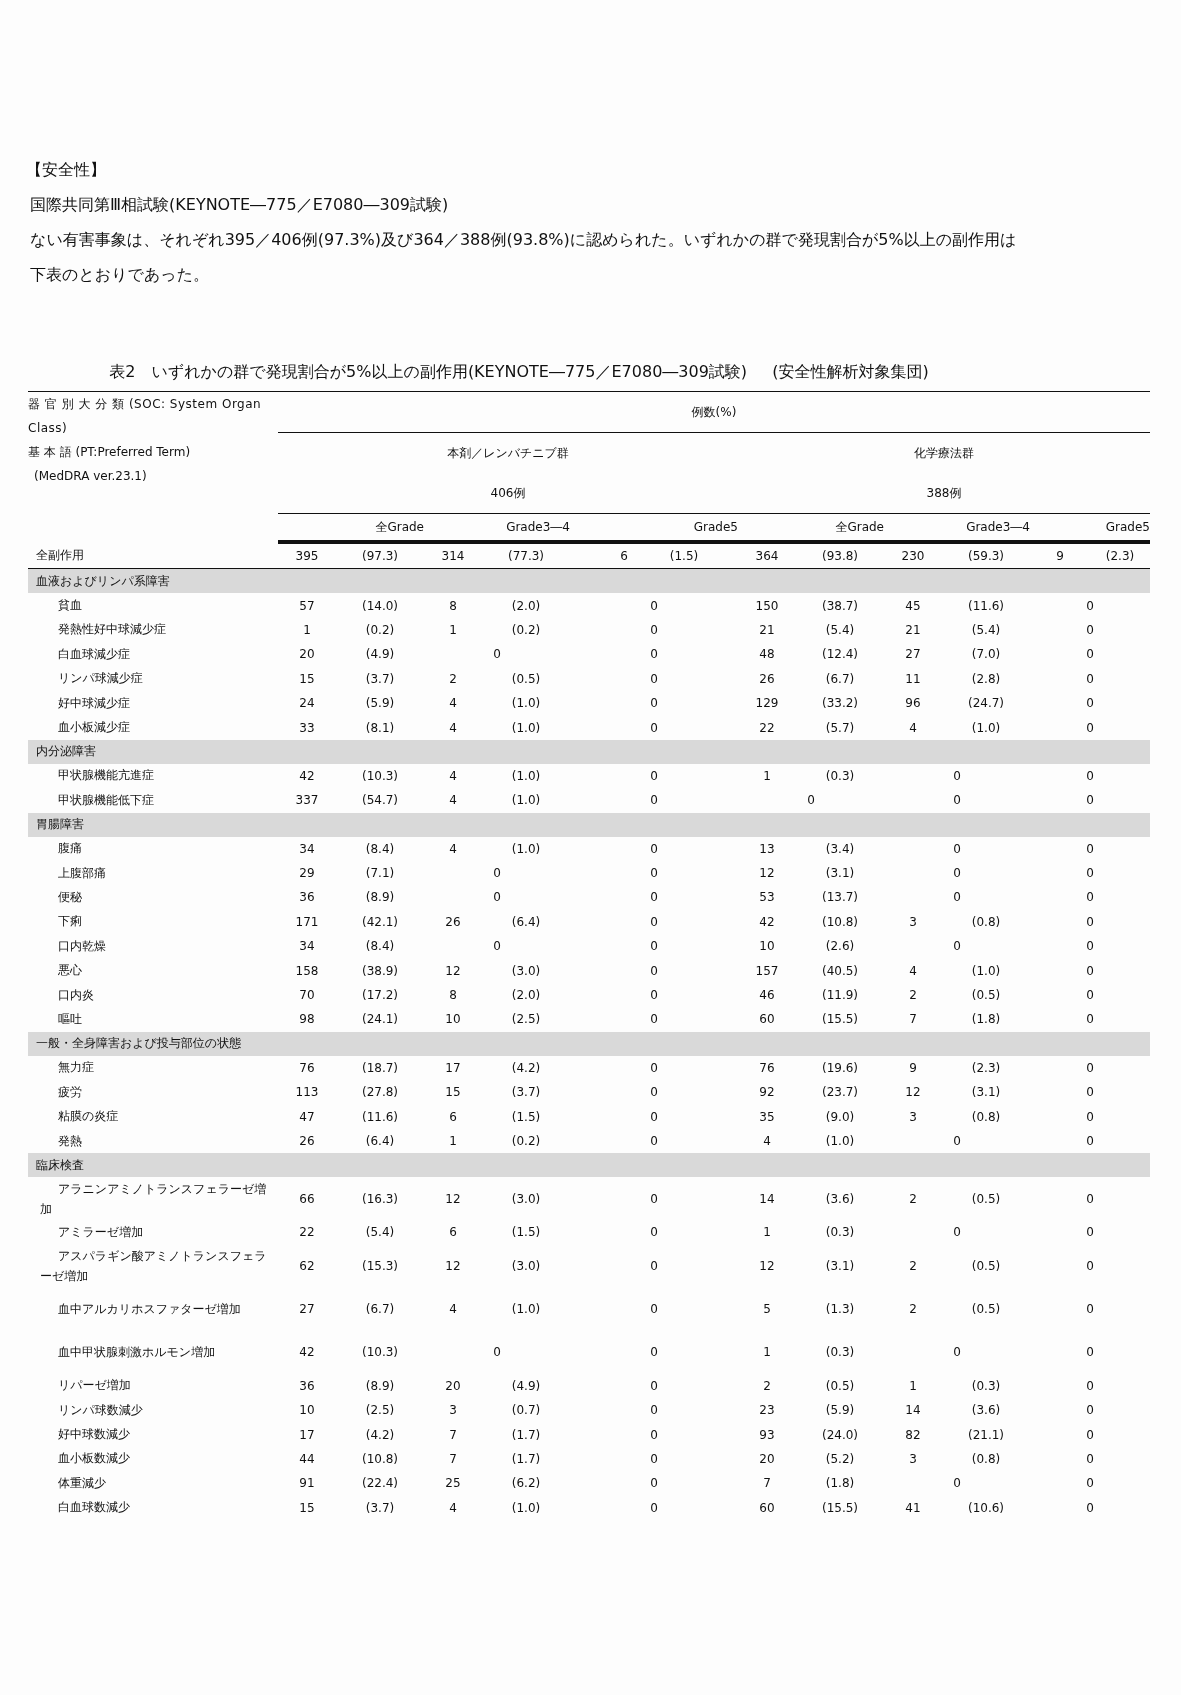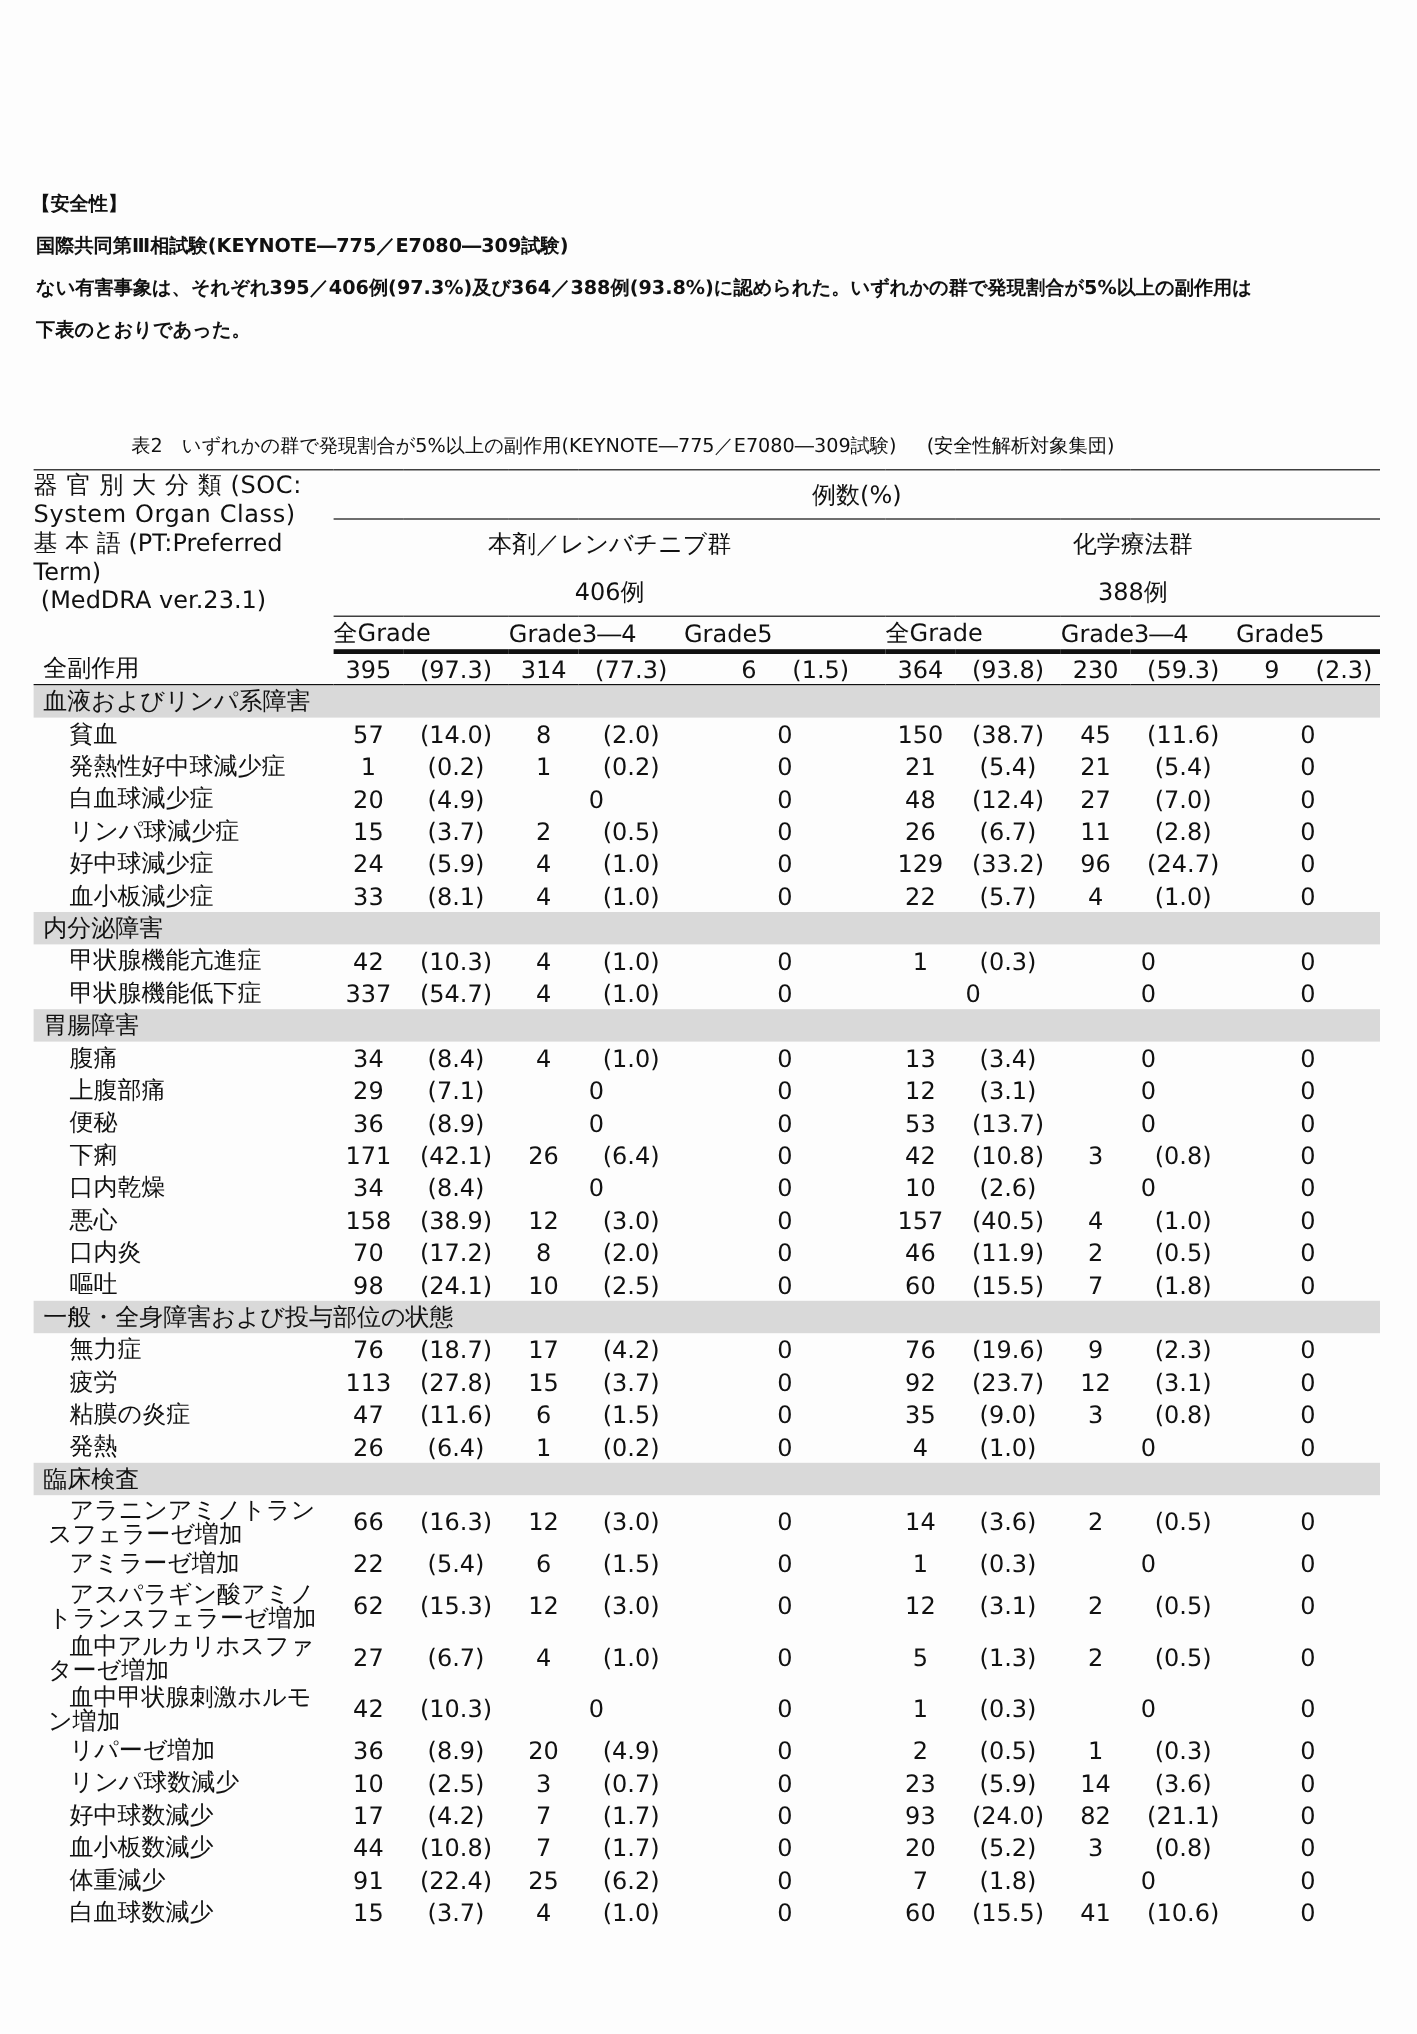--- a/index.html
+++ b/index.html
@@ -1,37 +1,37 @@
 <!DOCTYPE html>
 <html><head>
 <meta charset="utf-8">
 <style>
   html, body { margin:0; padding:0; background:#fdfdfd; }
   body { width:1181px; height:1695px; position:relative; font-family:"DejaVu Sans", sans-serif; color:#111; font-size:16px; }
   .intro { position:absolute; left:30px; top:152px; width:1120px; line-height:35px; }
-  .intro p { margin:0;font-weight:bold; }
+  .intro p { margin:0; }
   .intro .indent { text-indent:16px; }
   .caption { position:absolute; left:0; top:362px; width:1038px; text-align:center; font-size:16px; }
   .caption span { margin-left:20px; }
-  table { position:absolute; left:28px; top:391px; width:1122px; border-collapse:collapse; font-size:20px; }
+  table { position:absolute; left:28px; top:391px; width:1122px; border-collapse:collapse; font-size:12px; }
   td, th { padding:0; font-weight:normal; white-space:nowrap; }
   .hdr-left { vertical-align:top; line-height:24px; white-space:normal; width:250px; }
   .hdr-top { border-top:1.5px solid #111; }
   .line-b { border-bottom:1.5px solid #111; }
   .thick-b { border-bottom:4px solid #111; }
   .center { text-align:center; }
   .soc td { background:#d9d9d9; height:24px; padding-left:8px; }
   .pt td { height:24.4px; }
   .pt2 td { height:43px; }
   .pt .name, .pt2 .name { padding-left:30px; }
   .pt2 .name { white-space:normal; line-height:20px; padding-left:12px; text-indent:18px; }
   .n { text-align:center; width:58px; }
   .p { text-align:center; width:88px; }
   .z { text-align:center; }
-  .grade-row td { height:26px; text-align:left; }
+  .grade-row td { height:26px; text-align:right; }
 </style>
 </head>
 <body>
 
 <div class="intro">
   <p style="margin-left:-4px">【安全性】</p>
   <p>国際共同第Ⅲ相試験(KEYNOTE―775／E7080―309試験)</p>
   <p>ない有害事象は、それぞれ395／406例(97.3%)及び364／388例(93.8%)に認められた。いずれかの群で発現割合が5%以上の副作用は</p>
   <p>下表のとおりであった。</p>
 </div>

